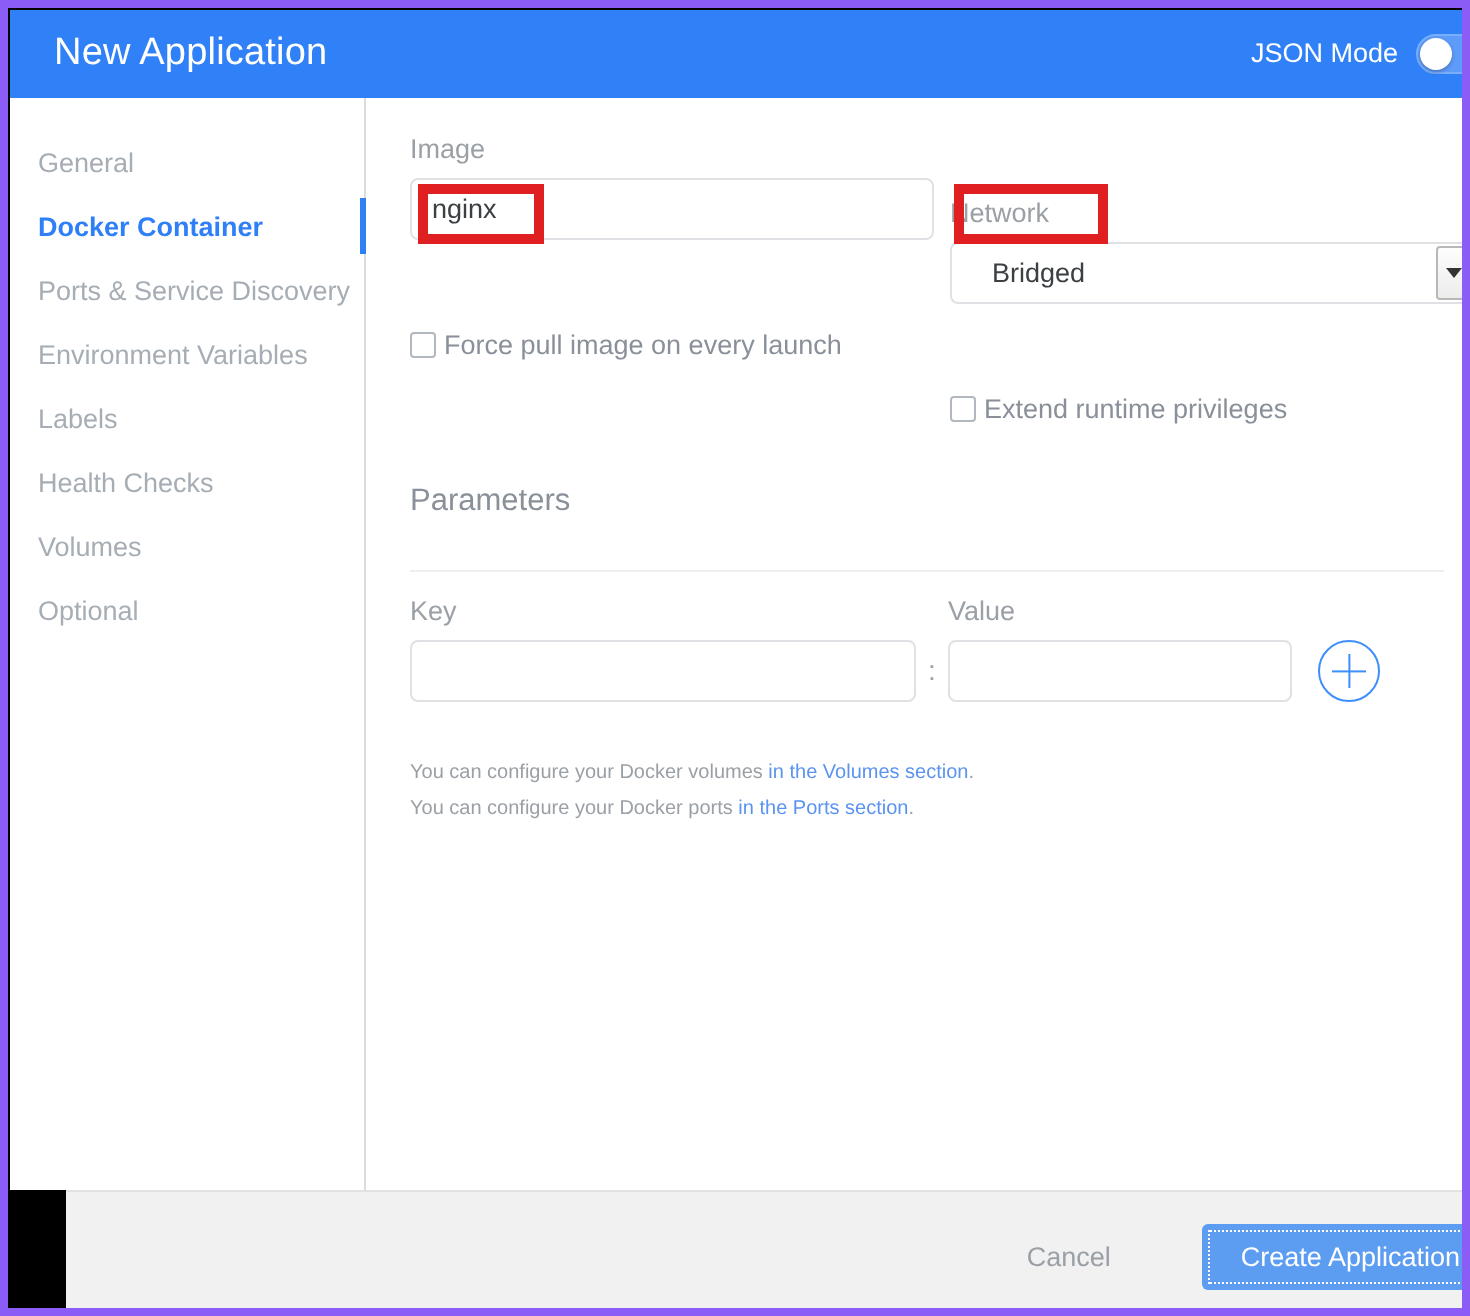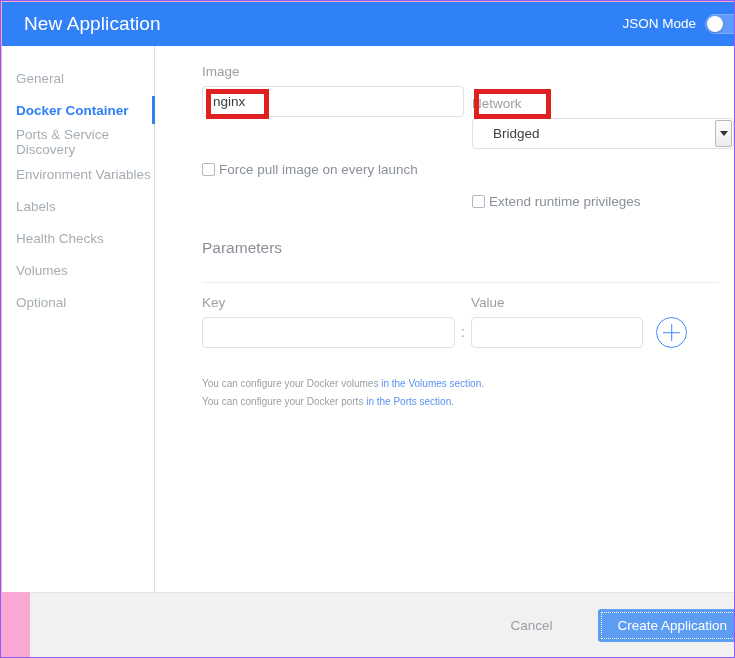--- a/index.html
+++ b/index.html
@@ -10,22 +10,22 @@
   body {
     font-family: "Liberation Sans", sans-serif;
     -webkit-font-smoothing: antialiased;
   }
 
   .page {
     position: relative;
     width: 735px;
     height: 658px;
     box-sizing: border-box;
-    border: 1px solid #8b5cf6;
-    background: #f9a8d4;
+    border: 4px solid #8b5cf6;
+    background: #000000;
     overflow: hidden;
   }
 
   
   .header {
     position: absolute;
     left: 1px;
     top: 1px;
     width: 733px;
     height: 44px;
@@ -82,21 +82,21 @@
     top: 45px;
     width: 733px;
     height: 546px;
     box-sizing: border-box;
     background: #ffffff;
   }
   .sidebar {
     position: absolute;
     left: 0;
     top: 0;
-    width: 153px;
+    width: 178px;
     height: 546px;
     border-right: 1px solid #dcdcdc;
     box-sizing: border-box;
     padding-top: 16px;
   }
   .side-item {
     position: relative;
     height: 32px;
     display: flex;
     align-items: center;

